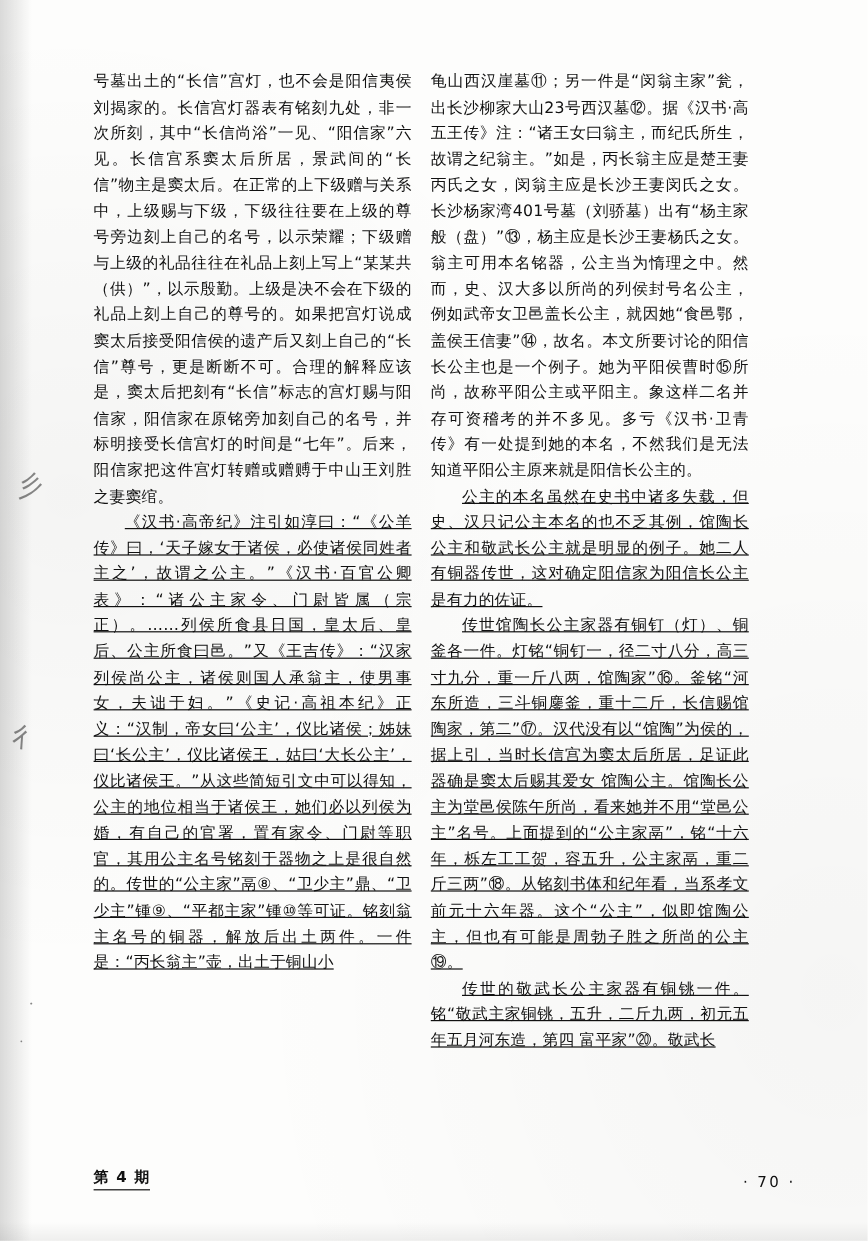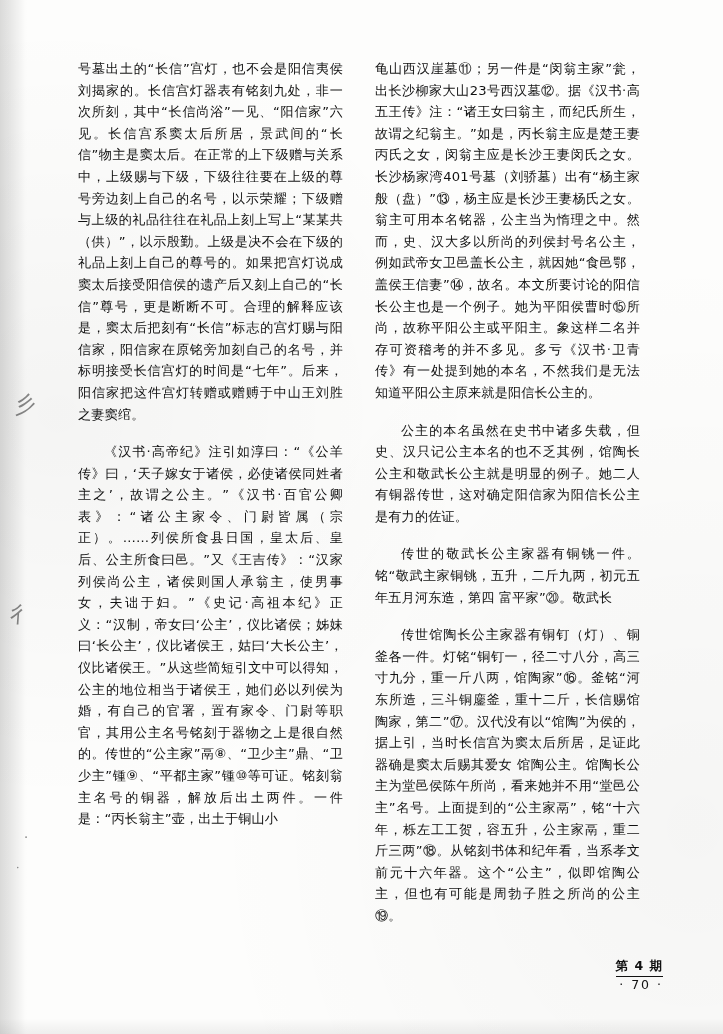--- a/index.html
+++ b/index.html
@@ -32,52 +32,52 @@
       radial-gradient(ellipse at 96% 80%, rgba(0,0,0,0.03), rgba(0,0,0,0) 50%),
       linear-gradient(90deg, rgba(0,0,0,0.045) 0px, rgba(0,0,0,0.0) 28px);
     pointer-events: none;
   }
   .columns {
     position: absolute;
     left: 78px;
     top: 58px;
     width: 566px;
     display: flex;
-    gap: 32px;
+    gap: 16px;
   }
   .col {
     width: 265px;
   }
   .col p {
     margin: 0;
     font-size: 13.1px;
     line-height: 21.6px;
     text-align: justify;
     text-justify: inter-character;
     text-indent: 0;
     letter-spacing: 0.2px;
     color: #111;
   }
   .col p.indent {
     text-indent: 26px;
   }
   .col p + p {
-    margin-top: 16px;
+    margin-top: 0;
+    text-decoration: underline;
   }
   .footer {
     position: absolute;
     left: 78px;
     right: 60px;
     bottom: 42px;
     display: flex;
     justify-content: space-between;
     align-items: flex-end;
     font-size: 12.5px;
     color: #111;
-    flex-direction: column;
   }
   .footer .issue {
     font-weight: bold;
     letter-spacing: 1px;
     border-bottom: 1px solid #111;
     padding-bottom: 1px;
   }
   .footer .pageno {
     letter-spacing: 2px;
   }
@@ -120,22 +120,22 @@
   <span class="margin-mark mark-4">·</span>
 
   <div class="columns">
     <div class="col">
       <p>号墓出土的“长信”宫灯，也不会是阳信夷侯刘揭家的。长信宫灯器表有铭刻九处，非一次所刻，其中“长信尚浴”一见、“阳信家”六见。长信宫系窦太后所居，景武间的“长信”物主是窦太后。在正常的上下级赠与关系中，上级赐与下级，下级往往要在上级的尊号旁边刻上自己的名号，以示荣耀；下级赠与上级的礼品往往在礼品上刻上写上“某某共（供）”，以示殷勤。上级是决不会在下级的礼品上刻上自己的尊号的。如果把宫灯说成窦太后接受阳信侯的遗产后又刻上自己的“长信”尊号，更是断断不可。合理的解释应该是，窦太后把刻有“长信”标志的宫灯赐与阳信家，阳信家在原铭旁加刻自己的名号，并标明接受长信宫灯的时间是“七年”。后来，阳信家把这件宫灯转赠或赠赙于中山王刘胜之妻窦绾。</p>
       <p class="indent">《汉书·高帝纪》注引如淳曰：“《公羊传》曰，‘天子嫁女于诸侯，必使诸侯同姓者主之’，故谓之公主。”《汉书·百官公卿表》：“诸公主家令、门尉皆属（宗正）。……列侯所食县日国，皇太后、皇后、公主所食曰邑。”又《王吉传》：“汉家列侯尚公主，诸侯则国人承翁主，使男事女，夫诎于妇。”《史记·高祖本纪》正义：“汉制，帝女曰‘公主’，仪比诸侯；姊妹曰‘长公主’，仪比诸侯王，姑曰‘大长公主’，仪比诸侯王。”从这些简短引文中可以得知，公主的地位相当于诸侯王，她们必以列侯为婚，有自己的官署，置有家令、门尉等职官，其用公主名号铭刻于器物之上是很自然的。传世的“公主家”鬲⑧、“卫少主”鼎、“卫少主”锺⑨、“平都主家”锺⑩等可证。铭刻翁主名号的铜器，解放后出土两件。一件是：“丙长翁主”壶，出土于铜山小</p>
     </div>
     <div class="col">
       <p>龟山西汉崖墓⑪；另一件是“闵翁主家”瓮，出长沙柳家大山23号西汉墓⑫。据《汉书·高五王传》注：“诸王女曰翁主，而纪氏所生，故谓之纪翁主。”如是，丙长翁主应是楚王妻丙氏之女，闵翁主应是长沙王妻闵氏之女。长沙杨家湾401号墓（刘骄墓）出有“杨主家般（盘）”⑬，杨主应是长沙王妻杨氏之女。翁主可用本名铭器，公主当为惰理之中。然而，史、汉大多以所尚的列侯封号名公主，例如武帝女卫邑盖长公主，就因她“食邑鄂，盖侯王信妻”⑭，故名。本文所要讨论的阳信长公主也是一个例子。她为平阳侯曹时⑮所尚，故称平阳公主或平阳主。象这样二名并存可资稽考的并不多见。多亏《汉书·卫青传》有一处提到她的本名，不然我们是无法知道平阳公主原来就是阳信长公主的。</p>
       <p class="indent">公主的本名虽然在史书中诸多失载，但史、汉只记公主本名的也不乏其例，馆陶长公主和敬武长公主就是明显的例子。她二人有铜器传世，这对确定阳信家为阳信长公主是有力的佐证。</p>
+      <p class="indent">传世馆陶长公主家器有铜钉（灯）、铜釜各一件。灯铭“铜钉一，径二寸八分，高三寸九分，重一斤八两，馆陶家”⑯。釜铭“河东所造，三斗铜鏖釜，重十二斤，长信赐馆陶家，第二”⑰。汉代没有以“馆陶”为侯的，据上引，当时长信宫为窦太后所居，足证此器确是窦太后赐其爱女 馆陶公主。馆陶长公主为堂邑侯陈午所尚，看来她并不用“堂邑公主”名号。上面提到的“公主家鬲”，铭“十六年，栎左工工贺，容五升，公主家鬲，重二斤三两”⑱。从铭刻书体和纪年看，当系孝文前元十六年器。这个“公主”，似即馆陶公主，但也有可能是周勃子胜之所尚的公主⑲。</p>
       <p class="indent">传世的敬武长公主家器有铜铫一件。铭“敬武主家铜铫，五升，二斤九两，初元五年五月河东造，第四 富平家”⑳。敬武长</p>
-      <p class="indent">传世馆陶长公主家器有铜钉（灯）、铜釜各一件。灯铭“铜钉一，径二寸八分，高三寸九分，重一斤八两，馆陶家”⑯。釜铭“河东所造，三斗铜鏖釜，重十二斤，长信赐馆陶家，第二”⑰。汉代没有以“馆陶”为侯的，据上引，当时长信宫为窦太后所居，足证此器确是窦太后赐其爱女 馆陶公主。馆陶长公主为堂邑侯陈午所尚，看来她并不用“堂邑公主”名号。上面提到的“公主家鬲”，铭“十六年，栎左工工贺，容五升，公主家鬲，重二斤三两”⑱。从铭刻书体和纪年看，当系孝文前元十六年器。这个“公主”，似即馆陶公主，但也有可能是周勃子胜之所尚的公主⑲。</p>
     </div>
   </div>
 
   <div class="footer">
     <span class="issue">第 4 期</span>
     <span class="pageno">· 70 ·</span>
   </div>
 
   <div class="bottom-shadow"></div>
 </div>

